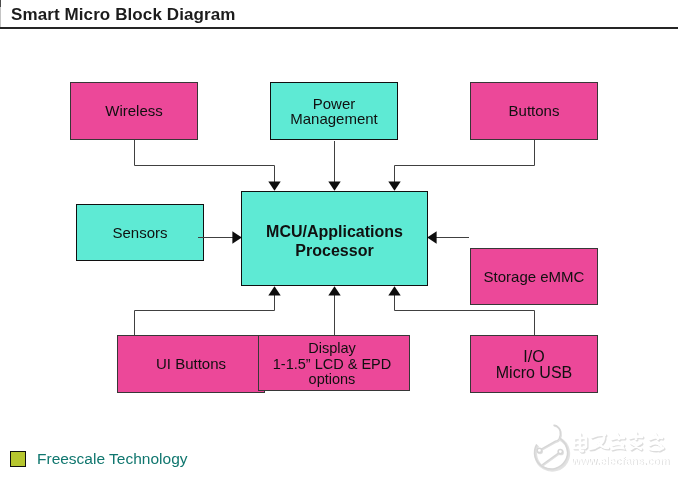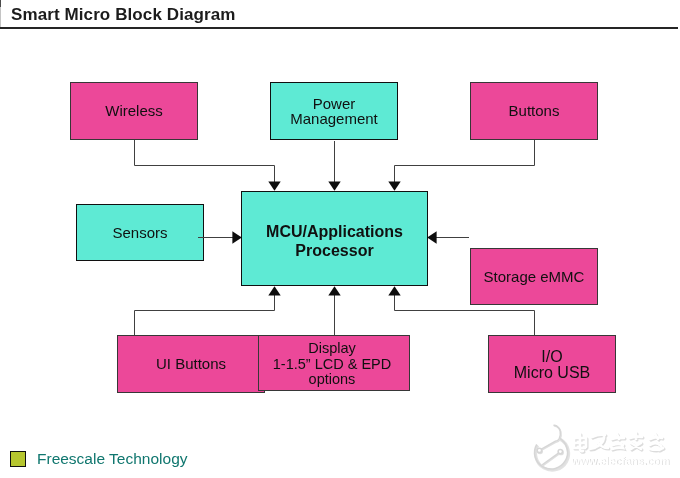--- a/index.html
+++ b/index.html
@@ -28,21 +28,21 @@
   <div class="box" style="left:70px;top:82px;width:128px;height:58px;">Wireless</div>
   <div class="box green" style="left:270px;top:82px;width:128px;height:58px;">Power<br>Management</div>
   <div class="box" style="left:470px;top:82px;width:128px;height:58px;">Buttons</div>
 
   <div class="box green" style="left:76px;top:204px;width:128px;height:57px;">Sensors</div>
   <div class="box green mcu" style="left:241px;top:191px;width:187px;height:95px;">MCU/Applications<br>Processor</div>
   <div class="box" style="left:470px;top:204px;width:128px;height:57px;margin-top:44px;">Storage eMMC</div>
 
   <div class="box" style="left:70px;top:335px;width:148px;height:58px;margin-left:47px;">UI Buttons</div>
   <div class="box" style="left:258px;top:335px;width:152px;height:56px;font-size:14.5px;line-height:15.4px;padding-top:3px;padding-right:4px;">Display<br>1-1.5” LCD &amp; EPD<br>options</div>
-  <div class="box" style="left:470px;top:335px;width:128px;height:58px;font-size:16px;line-height:16px;padding-top:2px;margin-left:18px;">I/O<br>Micro USB</div>
+  <div class="box" style="left:470px;top:335px;width:128px;height:58px;font-size:16px;line-height:16px;padding-top:2px;">I/O<br>Micro USB</div>
 
   <svg width="680" height="478" viewBox="0 0 680 478">
     <g fill="none" stroke="#404040" stroke-width="1">
       <path d="M134.5,140 V165.5 H274.5 V182"></path>
       <path d="M334.5,141 V182"></path>
       <path d="M534.5,140 V165.5 H394.5 V182"></path>
       <path d="M198,237.5 H233"></path>
       <path d="M469,237.5 H436"></path>
       <path d="M134.5,335 V310.5 H274.5 V295"></path>
       <path d="M334.5,335 V295"></path>

